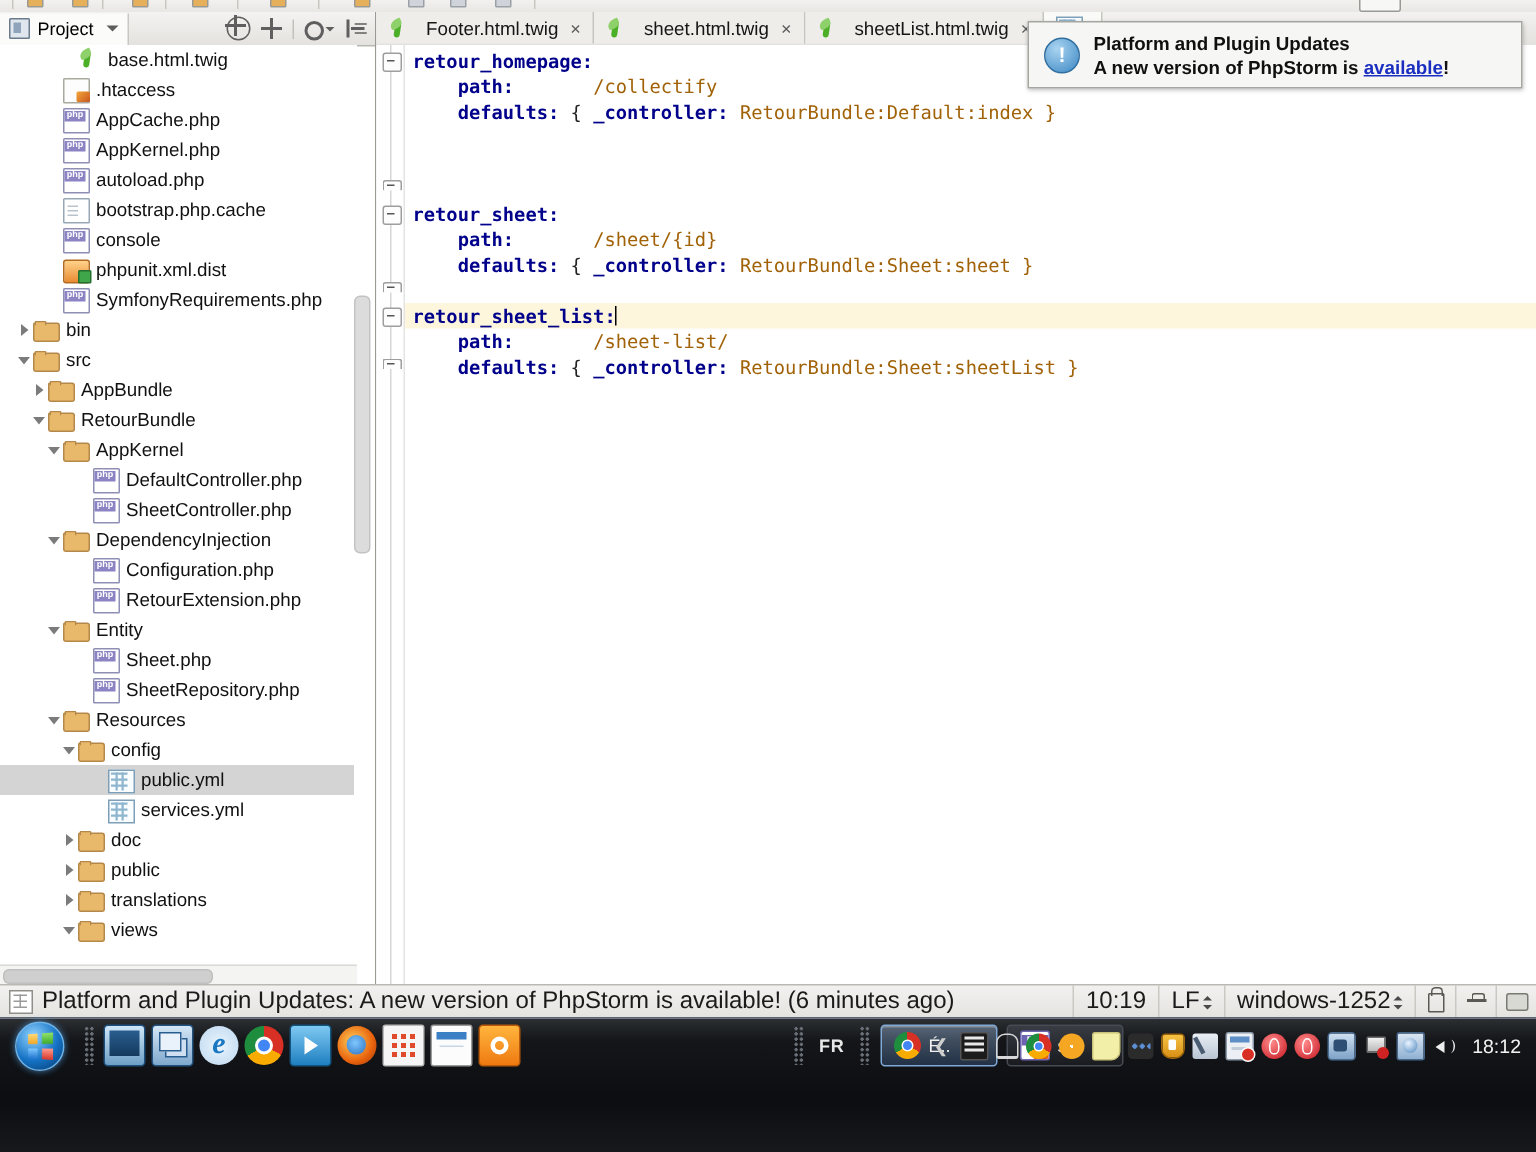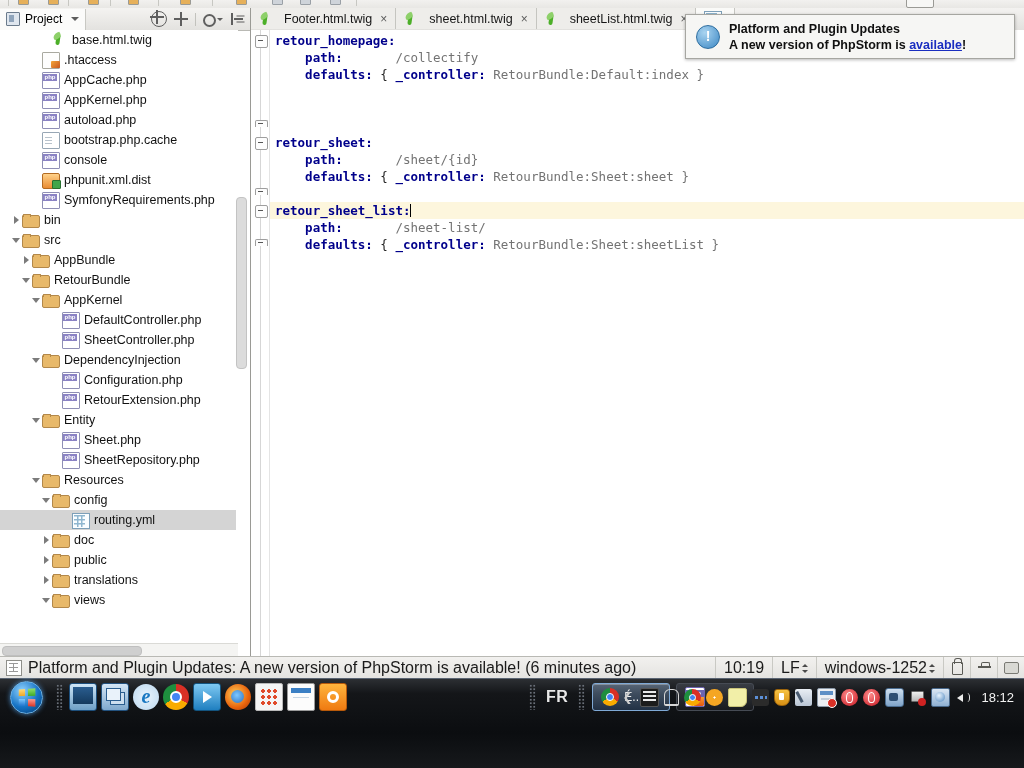--- a/index.html
+++ b/index.html
@@ -141,21 +141,21 @@
   .fold.cap{border-bottom:none;height:6px;border-radius:2px 2px 0 0;}
   .fold.cap:after{top:2px;}
   .sepline{position:absolute;left:18px;top:0;width:1px;height:100%;background:#e4e4e4;}
 
   .codearea{position:absolute;left:19px;top:0;right:0;bottom:0;
     font-family:"DejaVu Sans Mono","Liberation Mono",monospace;font-size:12.5px;}
   .cl{position:absolute;left:0;right:0;height:17px;line-height:17px;white-space:pre;}
   .cl .txt{padding-left:5px;display:inline-block;}
   .cl.hl{background:#fdf6dd;}
   .k{color:#00008b;font-weight:bold;}
-  .v{color:#737373;}
+  .v{color:#a16207;}
   .p{color:#222;}
   .caret{display:inline-block;width:1px;height:13px;background:#000;vertical-align:-2px;
     margin-left:0px;}
 
   
   .balloon{
     position:absolute;right:9px;top:6px;width:330px;height:45px;
     background:#f6f6f4;border:1px solid #a6a6a1;
     box-shadow:0 1px 3px rgba(0,0,0,.28);
     display:flex;align-items:center;gap:9px;padding:0 10px;
@@ -252,21 +252,21 @@
       radial-gradient(#2a86e0 45%,transparent 46%) 6px 0/6px 6px,
       radial-gradient(#f2b705 45%,transparent 46%) 12px 0/6px 6px;
     background-repeat:repeat;}
   .qi-win{background:#fcfcfc;border:1px solid #9a9a9a;border-radius:2px;}
   .qi-win:after{content:"";position:absolute;left:3px;top:4px;right:3px;height:5px;
     background:#3b7fc4;box-shadow:0 7px 0 -2px #c7d6e4;}
   .qi-gear{background:linear-gradient(#ffb53d,#ef7a11);border:1px solid #b85a0a;border-radius:3px;}
   .qi-gear:after{content:"";position:absolute;left:7px;top:7px;width:12px;height:12px;
     border:3px solid #fff;border-radius:50%;box-sizing:border-box;}
 
-  .tb-lang{color:#e8e8e8;font-size:16px;font-weight:bold;margin:0 6px;letter-spacing:.5px;}
+  .tb-lang{color:#e8e8e8;font-size:12px;font-weight:bold;margin:0 6px;letter-spacing:.5px;}
   .tbtn{height:28px;min-width:78px;margin:0 3px;display:flex;align-items:center;gap:5px;
     padding:0 8px;border-radius:3px;color:#f0f0f0;font-size:12px;box-sizing:border-box;}
   .tbtn.active{background:linear-gradient(rgba(160,190,225,.42),rgba(60,95,140,.40));
     border:1px solid #7fa9d6;box-shadow:inset 0 1px 0 rgba(255,255,255,.28);}
   .tbtn.dim{background:linear-gradient(rgba(60,64,72,.85),rgba(26,28,32,.9));
     border:1px solid #464b54;}
   .tbtn .mini{width:18px;height:18px;position:relative;flex:0 0 18px;}
   .mini-chrome{border-radius:50%;background:conic-gradient(#d93025 0 33%,#f9ab00 0 66%,#1e8e3e 0 100%);}
   .mini-chrome:after{content:"";position:absolute;left:5px;top:5px;width:8px;height:8px;
     border-radius:50%;background:#4285f4;border:1.5px solid #fff;box-sizing:border-box;}
@@ -531,21 +531,27 @@
             <span class="tw open">
               <i></i>
             </span>
             <span class="ic ic-folder"></span>
             <span>config</span>
           </div>
           <div class="row sel">
             <span style="display:inline-block;width:60px"></span>
             <span class="tw"></span>
             <span class="ic ic-yml"></span>
-            <span>routing.yml</span>
+            <span>public.yml</span>
+          </div>
+          <div class="row">
+            <span style="display:inline-block;width:60px"></span>
+            <span class="tw"></span>
+            <span class="ic ic-yml"></span>
+            <span>services.yml</span>
           </div>
           <div class="row">
             <span style="display:inline-block;width:40px"></span>
             <span class="tw closed">
               <i></i>
             </span>
             <span class="ic ic-folder"></span>
             <span>doc</span>
           </div>
           <div class="row">

